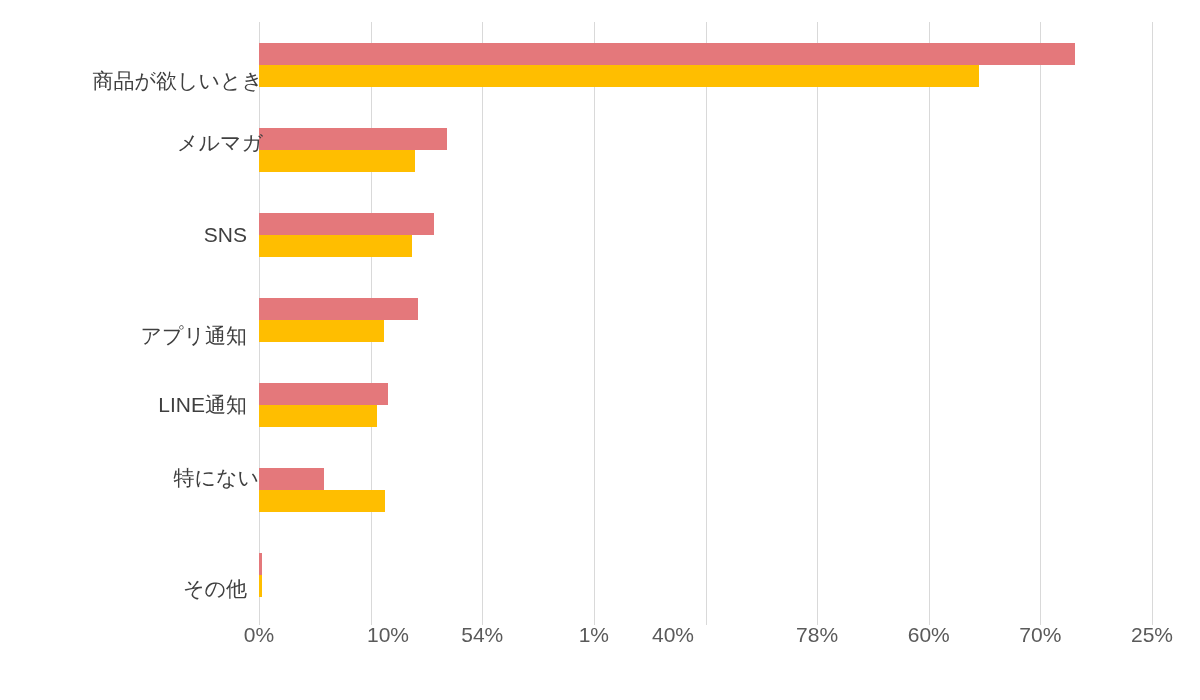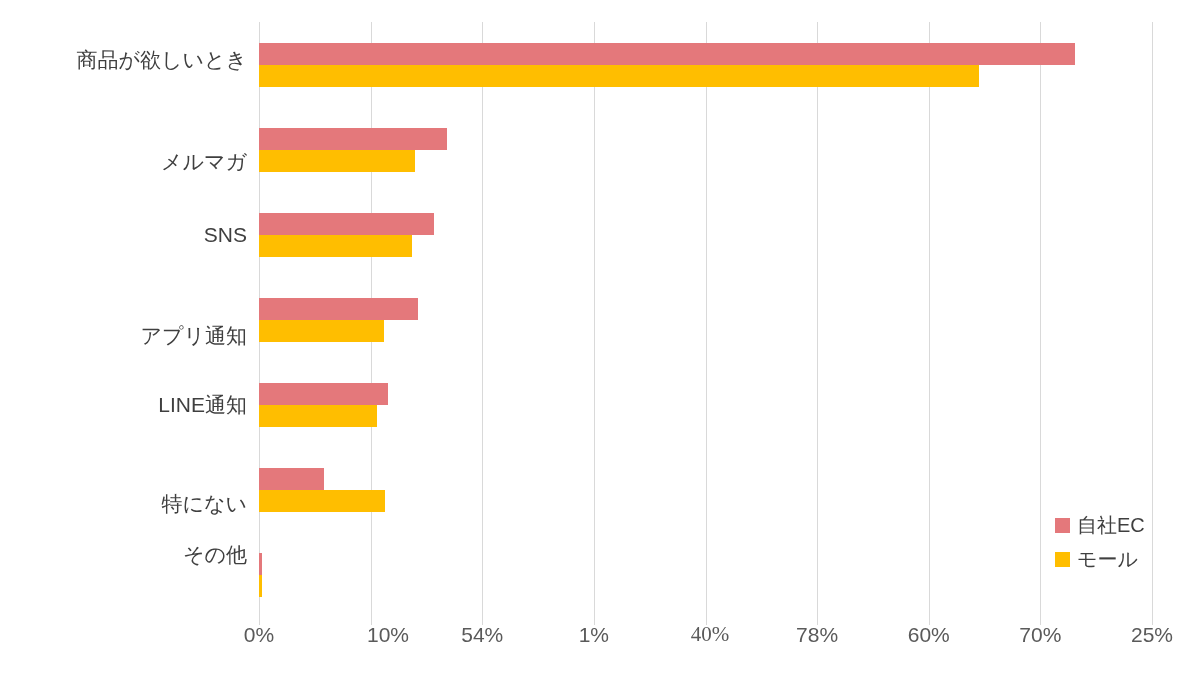--- a/index.html
+++ b/index.html
@@ -162,44 +162,34 @@
           <div class="bar series-1" title="特にない モール: 11.3%" style="width: 126.136px; background: rgb(255, 190, 0);"></div>
         </div>
         <div class="cat-row" style="top: 531.429px;">
           <div class="bar series-0" title="その他 自社EC: 0.3%" style="width: 3.34875px; background: rgb(228, 120, 123); border: 1px solid rgb(228, 120, 123);"></div>
           <div class="bar series-1" title="その他 モール: 0.3%" style="width: 3.34875px; background: rgb(255, 190, 0);"></div>
         </div>
       </div>
   </div>
 
   <div id="y-labels">
-      <div class="ylab-wrap" style="top: 49px;">商品が欲しいとき</div>
-      <div class="ylab-wrap" style="top: 151px;">メルマガ</div>
+      <div class="ylab-wrap" style="top: 70px; margin-left: 16px;">商品が欲しいとき</div>
+      <div class="ylab-wrap" style="top: 132px; padding-left: 16px;">メルマガ</div>
       <div class="ylab-wrap" style="top: 223.857px;">SNS</div>
       <div class="ylab-wrap" style="top: 309px; margin-top: 16px;">アプリ通知</div>
       <div class="ylab-wrap" style="top: 394.143px;">LINE通知</div>
-      <div class="ylab-wrap" style="top: 493px;">特にない</div>
-      <div class="ylab-wrap" style="top: 544px;">その他</div>
+      <div class="ylab-wrap" style="top: 467px; margin-left: 12px;">特にない</div>
+      <div class="ylab-wrap" style="top: 578px;">その他</div>
     </div>
   <div id="x-labels">
       <div class="x-label" style="left: 259px;">0%</div>
       <div class="x-label" style="left: 388px;">10%</div>
       <div class="x-label" style="left: 482.25px;">54%</div>
       <div class="x-label" style="left: 593.875px;">1%</div>
-      <div class="x-label" style="left: 710px; font-family: Liberation Serif, serif;">40%</div>
+      <div class="x-label" style="left: 673px;">40%</div>
       <div class="x-label" style="left: 817.125px;">78%</div>
       <div class="x-label" style="left: 928.75px;">60%</div>
       <div class="x-label" style="left: 1040.38px;">70%</div>
       <div class="x-label" style="left: 1152px;">25%</div>
     </div>
 
-  <div class="legend" id="legend">
-      <div class="legend-item">
-        <span class="legend-swatch" style="background: rgb(228, 120, 123);"></span>
-        <span class="legend-text">自社EC</span>
-      </div>
-      <div class="legend-item">
-        <span class="legend-swatch" style="background: rgb(255, 190, 0);"></span>
-        <span class="legend-text">モール</span>
-      </div>
-    </div>
 
 </div>
 
 </body></html>

